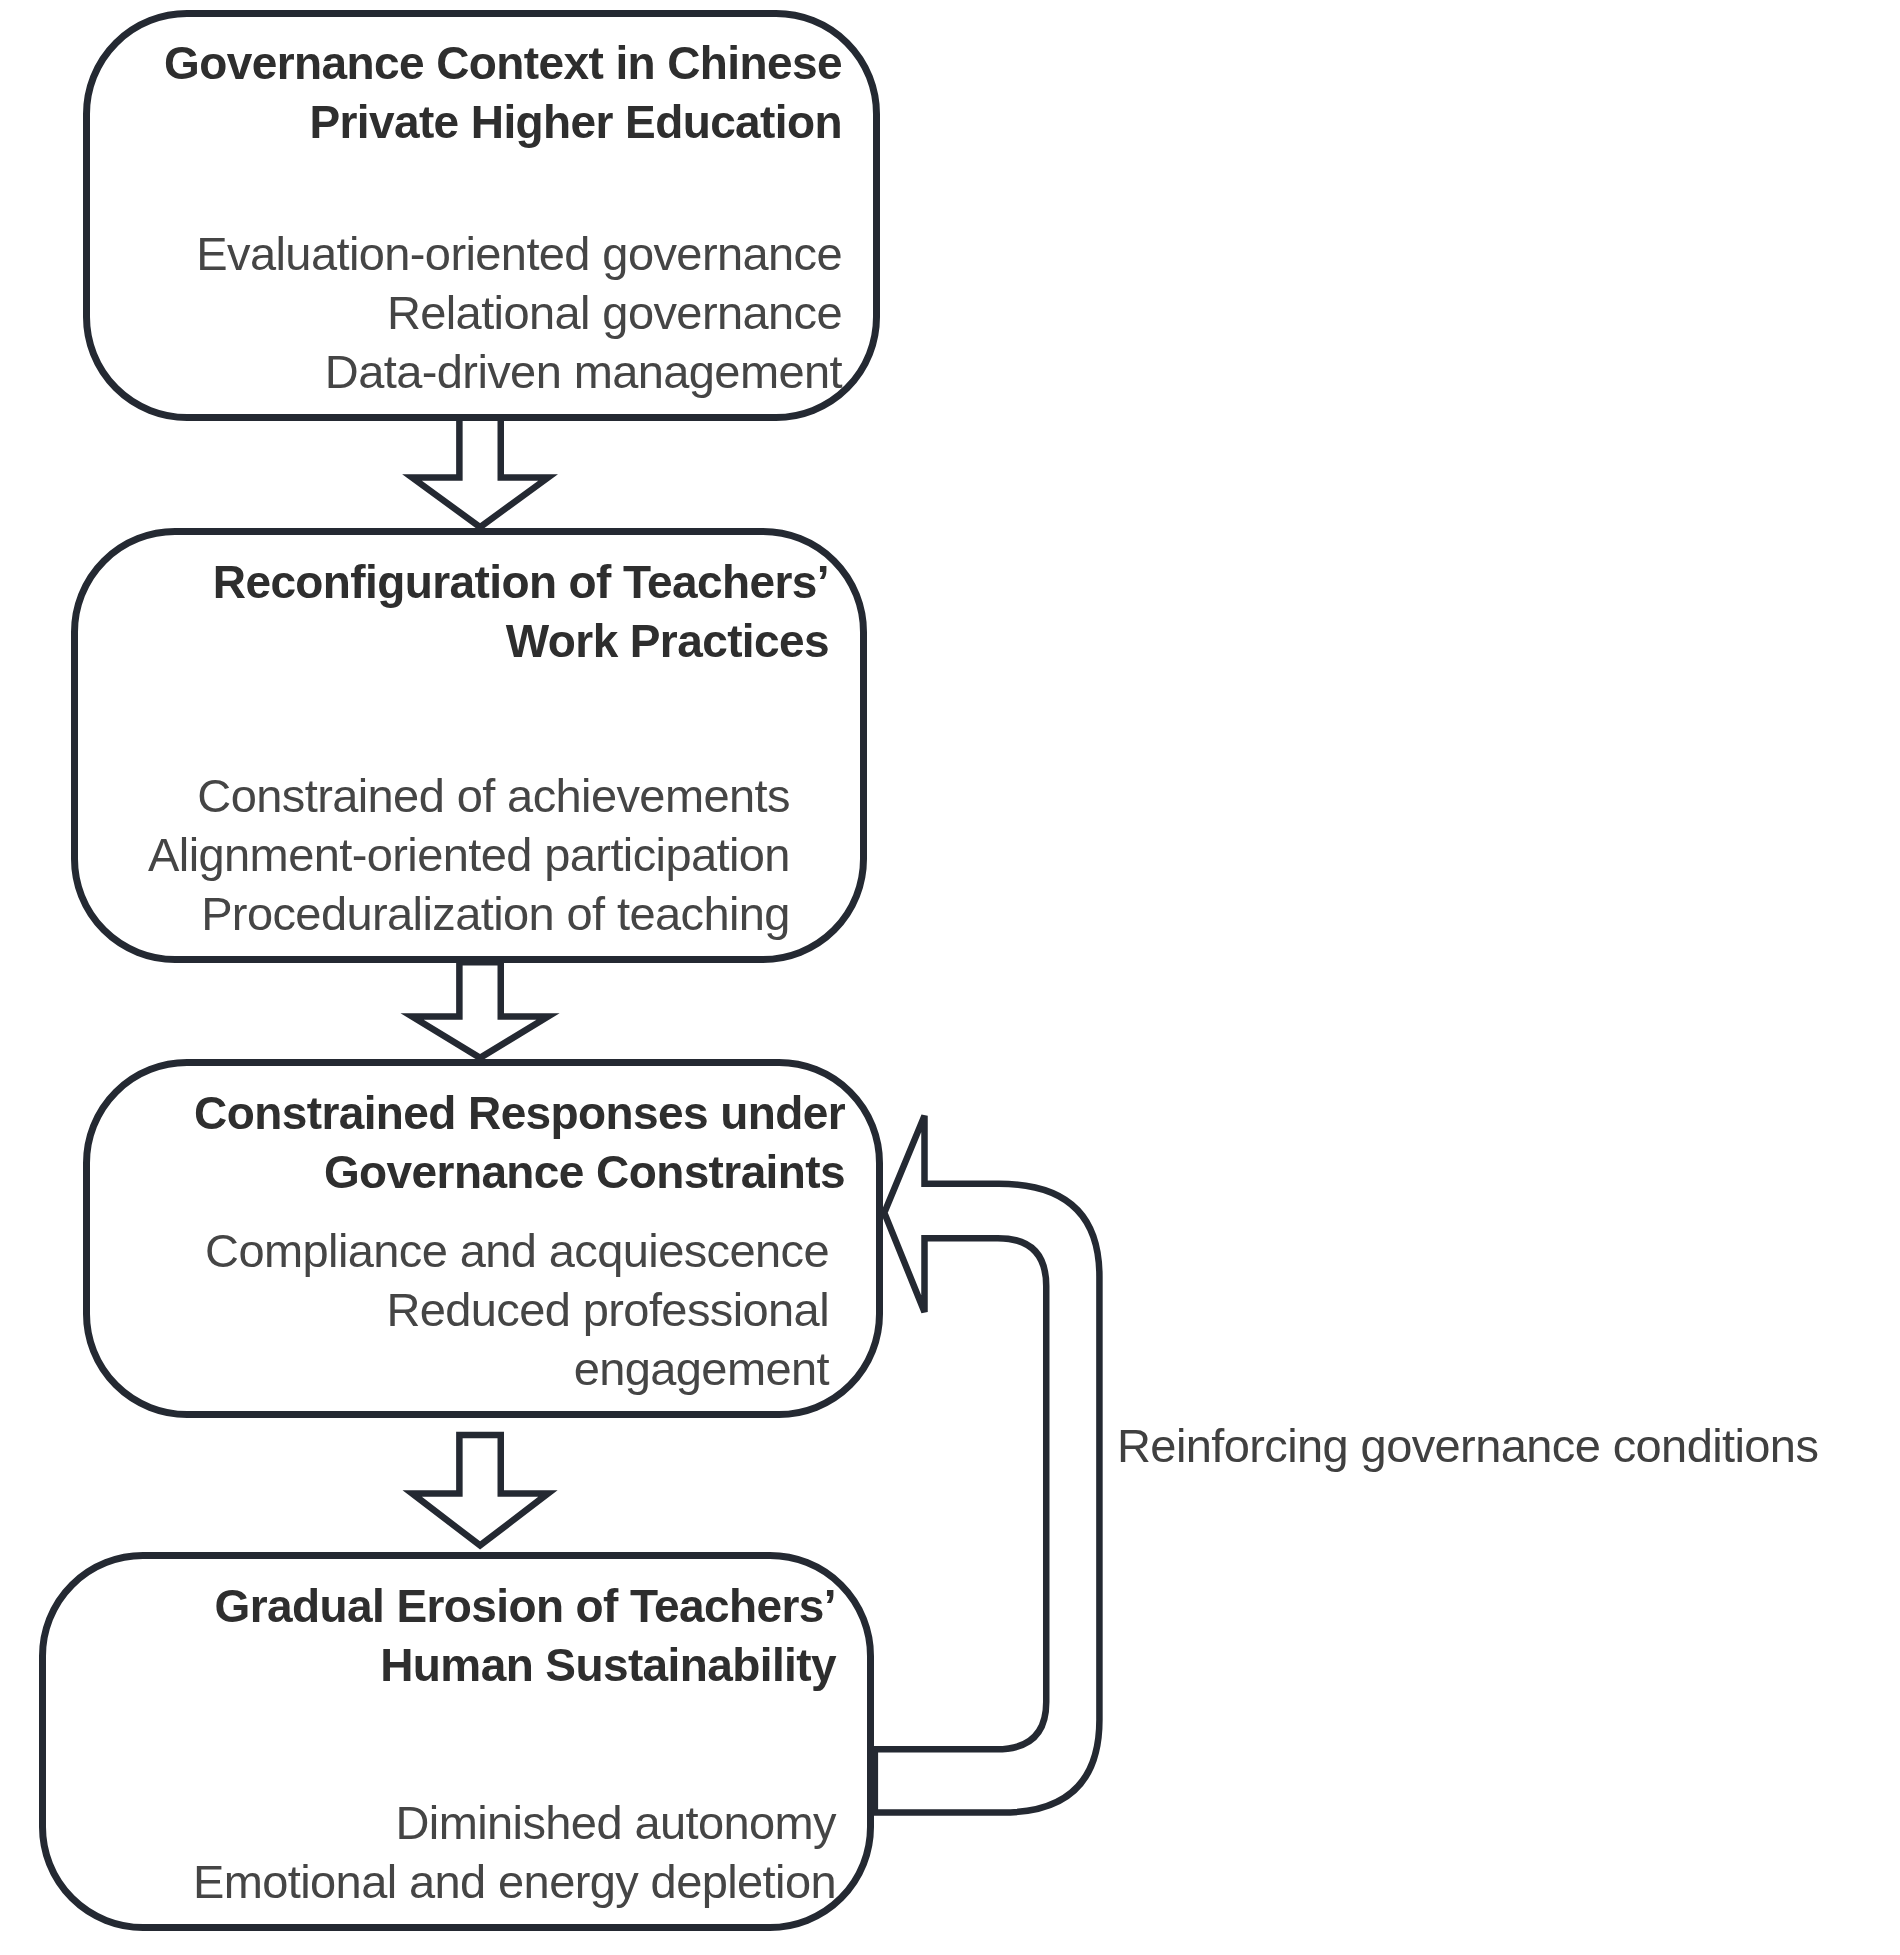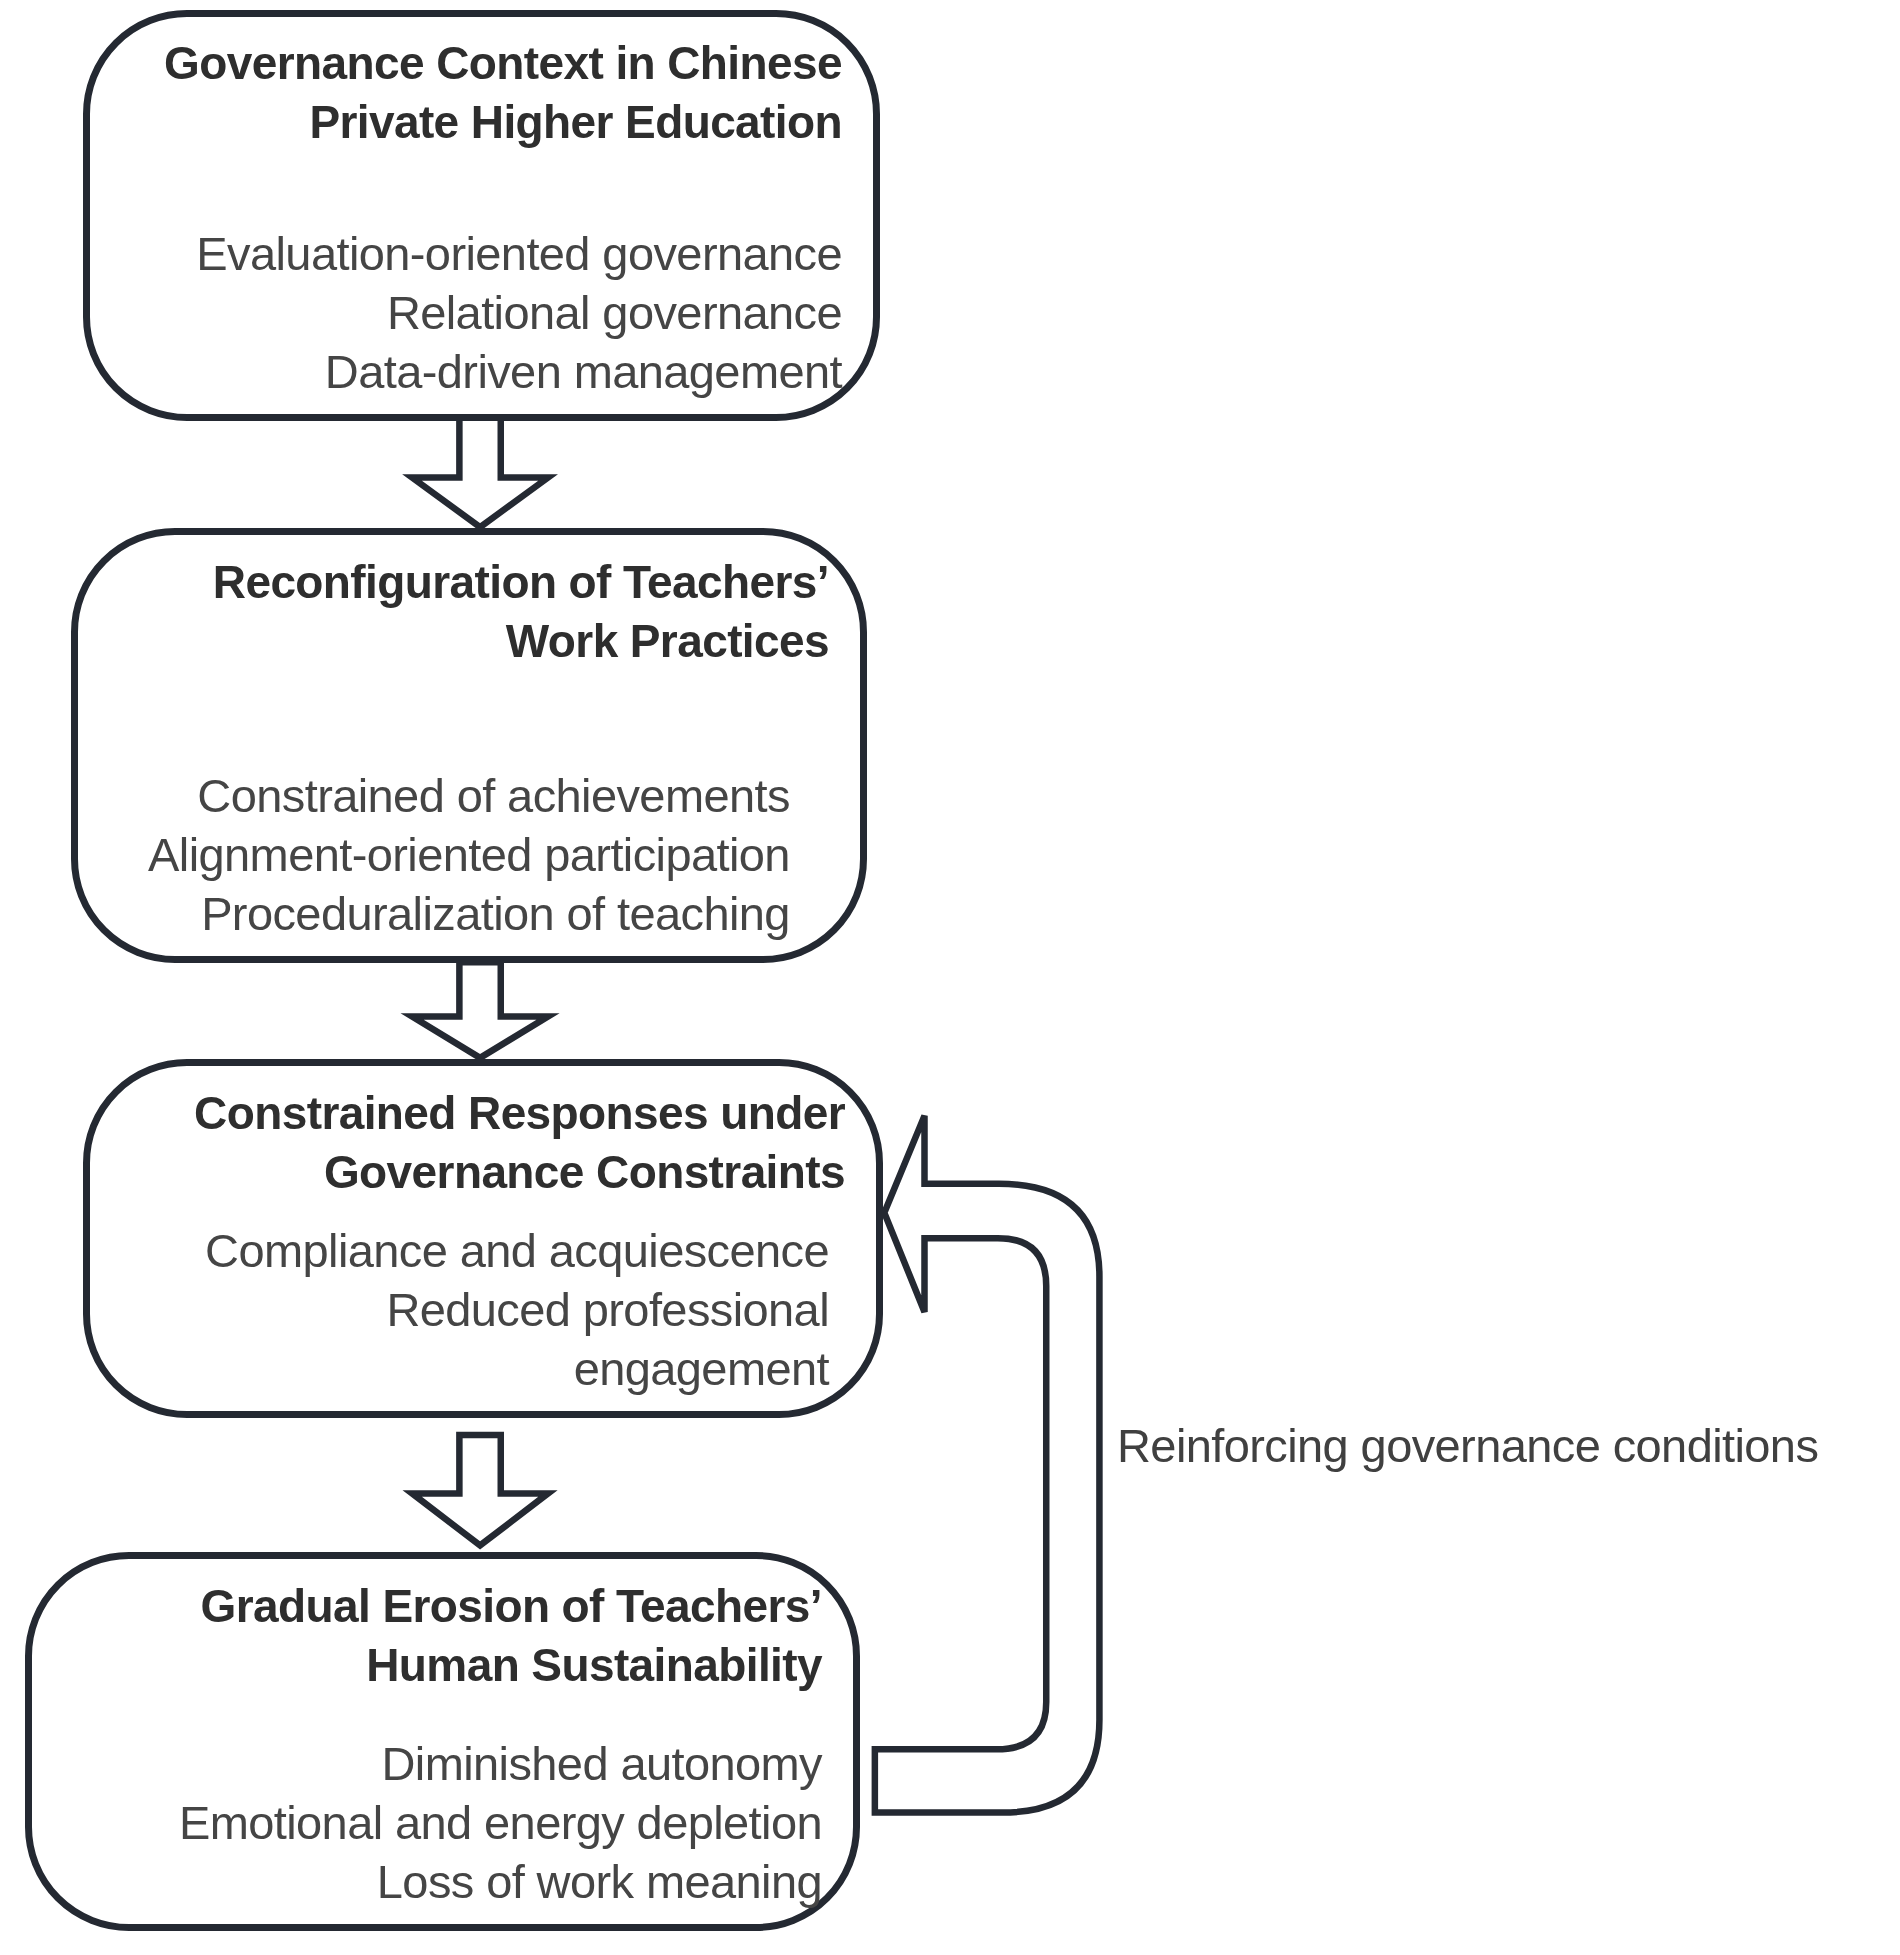--- a/index.html
+++ b/index.html
@@ -50,21 +50,21 @@
     color: #454545;
   }
   .narrow .box-items {
     max-width: 692px;
     margin-left: auto;
     margin-right: auto;
   }
   #box-governance-context { left: 83px; top: 9.5px;   width: 797px; height: 411px; }
   #box-reconfiguration    { left: 71px; top: 528px;  width: 796px; height: 435px; gap: 36px; }
   #box-constrained        { left: 83px; top: 1059px; width: 800px; height: 359px; }
-  #box-erosion            { left: 25px;  top: 1552px; width: 835px; height: 379px; }
+  #box-erosion            { left: 39px;  top: 1552px; width: 835px; height: 379px; }
   .feedback-label {
     position: absolute;
     left: 1117px;
     top: 1416px;
     font-size: 47px;
     line-height: 59px;
     color: #404040;
     white-space: nowrap;
     z-index: 1;
   }
@@ -142,20 +142,19 @@
   </div>
 
   <div class="fbox" id="box-erosion">
     <div class="box-title">
       <div class="tline">Gradual Erosion of Teachers’</div>
       <div class="tline">Human Sustainability</div>
     </div>
     <div class="box-items">
         <div class="box-item">Diminished autonomy</div>
         <div class="box-item">Emotional and energy depletion</div>
-        <div class="box-item">Loss of work meaning</div>
       </div>
   </div>
 
   <div class="feedback-label">Reinforcing governance conditions</div>
 
 </div>
 
 
 </body></html>

